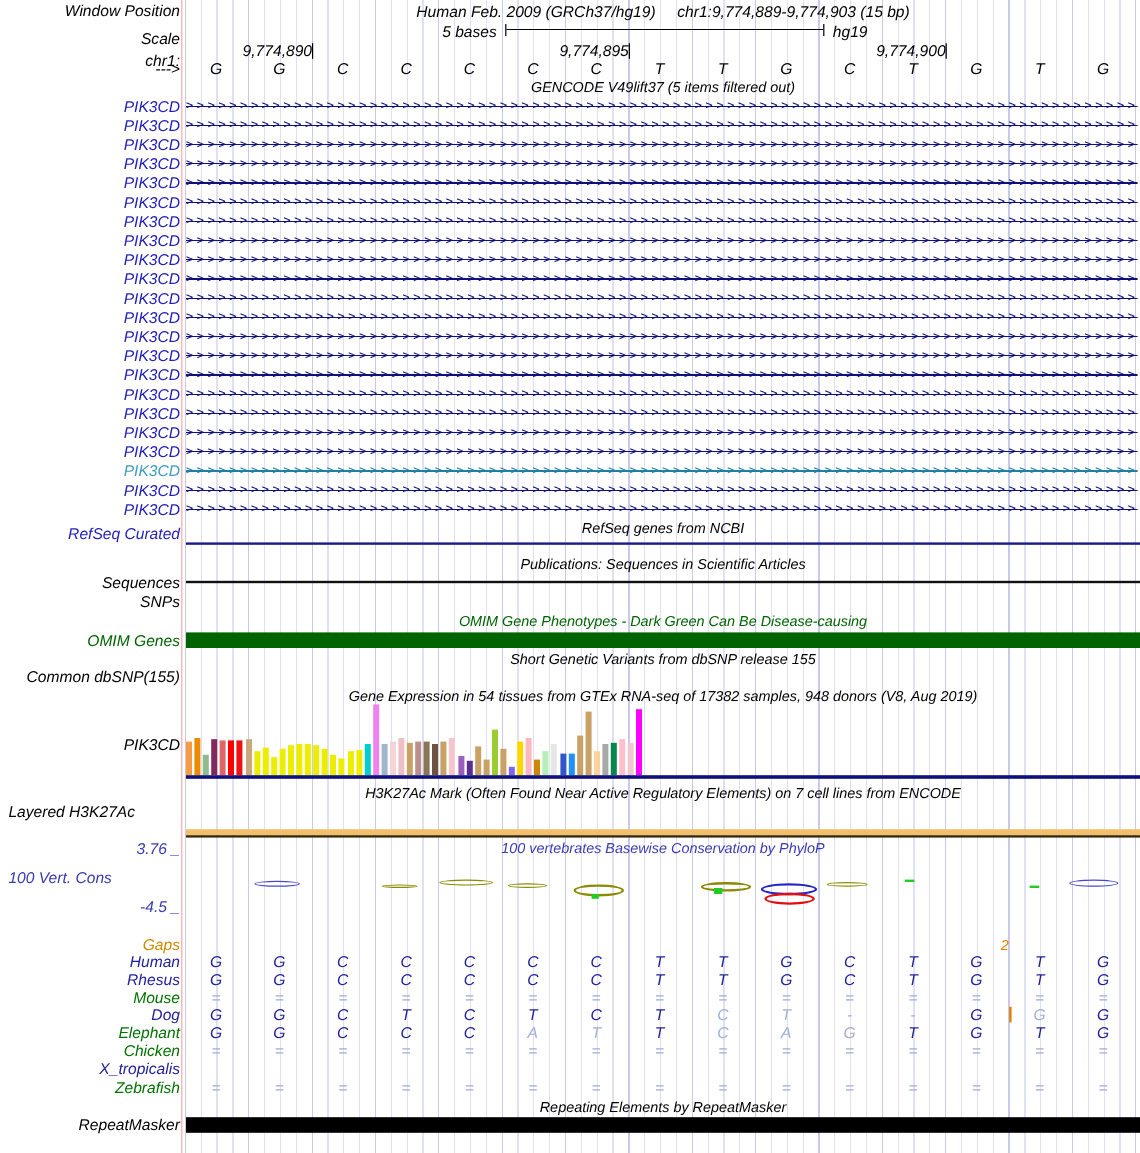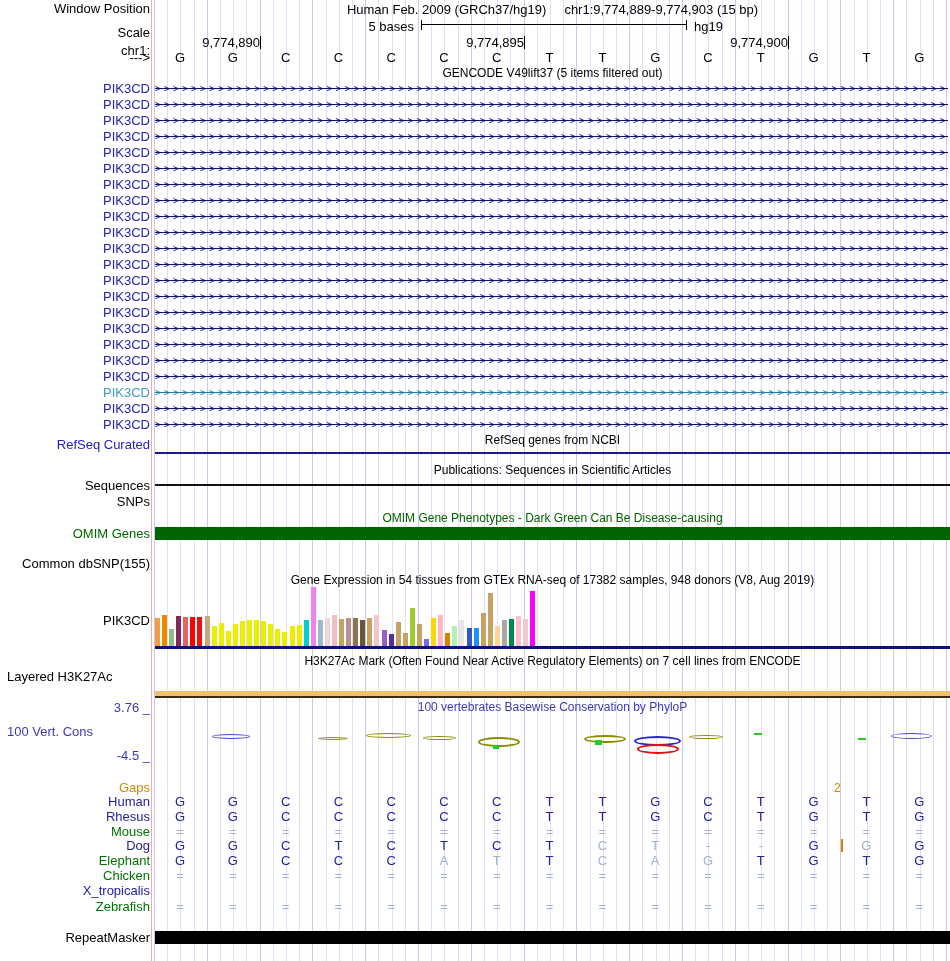--- a/index.html
+++ b/index.html
@@ -1,17 +1,17 @@
 <!DOCTYPE html>
 <html><head>
 <meta charset="utf-8">
 <style>
   html,body{margin:0;padding:0;background:#fff;}
   .stage{position:relative;width:950px;height:961px;background:#fff;overflow:hidden;
-         font-family:"Liberation Sans",sans-serif;}
+         font-family:"Liberation Sans",sans-serif;font-style:italic;}
   .abs{position:absolute;}
   .grid{position:absolute;left:154px;top:0;width:796px;height:961px;
         background-image:
           repeating-linear-gradient(90deg,#c9c9ec 0,#c9c9ec 1px,transparent 1px,transparent 52.8px),
           repeating-linear-gradient(90deg,#e0e0f5 0,#e0e0f5 1px,transparent 1px,transparent 13.2px);}
   .redline{position:absolute;left:151px;top:0;width:1px;height:961px;background:#f7a8a8;}
   .lbl{position:absolute;left:0;width:150px;text-align:right;font-size:13px;height:14px;
        line-height:14px;color:#000;white-space:nowrap;}
   .lbl-left{position:absolute;left:7px;font-size:13px;height:14px;line-height:14px;color:#000;white-space:nowrap;}
   .title{position:absolute;left:155px;width:795px;text-align:center;font-size:12px;color:#000;
@@ -133,20 +133,21 @@
 
   <div class="title" style="top:464px">Publications: Sequences in Scientific Articles</div>
   <div class="lbl" style="top:479px">Sequences</div>
   <div class="hline" style="top:484px;height:2px;background:#111"></div>
   <div class="lbl" style="top:495px">SNPs</div>
 
   <div class="title green" style="top:512px">OMIM Gene Phenotypes - Dark Green Can Be Disease-causing</div>
   <div class="lbl green" style="top:527px">OMIM Genes</div>
   <div class="hline" style="top:527px;height:13px;background:#006400"></div>
 
+  <div class="title" style="top:543px">Short Genetic Variants from dbSNP release 155</div>
   <div class="lbl" style="top:557px">Common dbSNP(155)</div>
 
   <div class="title" style="top:574px">Gene Expression in 54 tissues from GTEx RNA-seq of 17382 samples, 948 donors (V8, Aug 2019)</div>
   <div class="lbl" style="top:614px">PIK3CD</div>
   <div id="gtex-bars">
       <div class="bar" style="left: 155px; top: 618px; height: 28px; background: rgb(245, 155, 66);"></div>
       <div class="bar" style="left: 162.08px; top: 615px; height: 31px; background: rgb(237, 138, 0);"></div>
       <div class="bar" style="left: 169.16px; top: 629px; height: 17px; background: rgb(143, 188, 143);"></div>
       <div class="bar" style="left: 176.24px; top: 616px; height: 30px; background: rgb(131, 40, 91);"></div>
       <div class="bar" style="left: 183.32px; top: 617px; height: 29px; background: rgb(224, 102, 102);"></div>
@@ -340,15 +341,16 @@
       <div class="aletter" style="left: 536.6px; top: 900px; color: rgb(162, 175, 214);">=</div>
       <div class="aletter" style="left: 589.4px; top: 900px; color: rgb(162, 175, 214);">=</div>
       <div class="aletter" style="left: 642.2px; top: 900px; color: rgb(162, 175, 214);">=</div>
       <div class="aletter" style="left: 695px; top: 900px; color: rgb(162, 175, 214);">=</div>
       <div class="aletter" style="left: 747.8px; top: 900px; color: rgb(162, 175, 214);">=</div>
       <div class="aletter" style="left: 800.6px; top: 900px; color: rgb(162, 175, 214);">=</div>
       <div class="aletter" style="left: 853.4px; top: 900px; color: rgb(162, 175, 214);">=</div>
       <div class="aletter" style="left: 906.2px; top: 900px; color: rgb(162, 175, 214);">=</div>
     </div>
 
+  <div class="title" style="top:917px">Repeating Elements by RepeatMasker</div>
   <div class="lbl" style="top:931px">RepeatMasker</div>
   <div class="hline" style="top:931px;height:13px;background:#000"></div>
 </div>
 
 </body></html>

